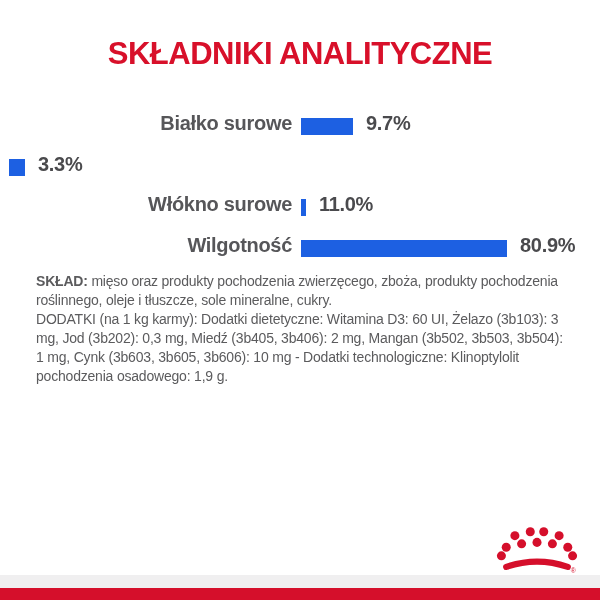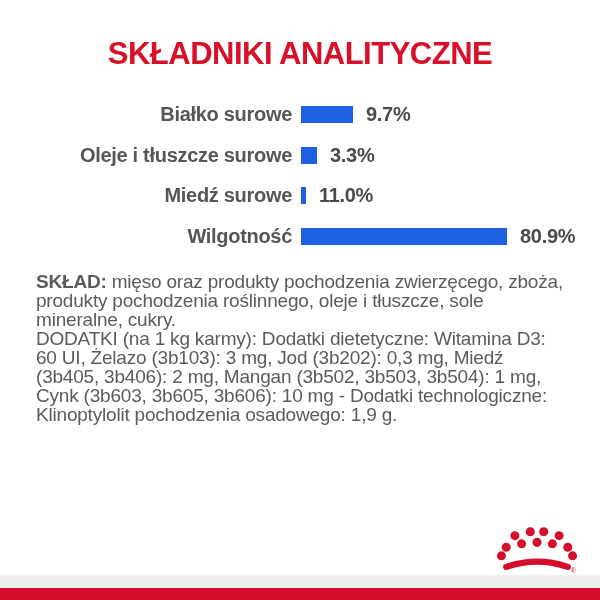--- a/index.html
+++ b/index.html
@@ -17,21 +17,21 @@
     font-weight:bold;
     letter-spacing:-0.5px;
     color:#d8102a;
     line-height:1.15;
   }
   .chart{
     margin-top:23px;
   }
   .chart-row{
     display:flex;
-    align-items:center;
+    align-items:flex-end;
     height:40.5px;
   }
   .chart-label{
     width:292px;
     text-align:right;
     font-size:20px;
     font-weight:bold;
     color:#565659;
     letter-spacing:-0.3px;
     white-space:nowrap;
@@ -46,21 +46,21 @@
     margin-left:13px;
     font-size:20px;
     font-weight:bold;
     color:#4a4a4d;
     letter-spacing:-0.3px;
     white-space:nowrap;
   }
   .legal{
     margin:15px 30px 0 36px;
     width:534px;
-    font-size:19px;
+    font-size:14px;
     line-height:19px;
     letter-spacing:-0.2px;
     color:#5b5b5d;
   }
   .legal p{margin:0;padding:0;}
   .legal .bold{font-weight:bold;}
   .crown{
     position:absolute;
     left:496px;
     top:527px;
@@ -89,26 +89,25 @@
 
   <div class="title">SKŁADNIKI ANALITYCZNE</div>
 
   <div class="chart">
       <div class="chart-row">
         <div class="chart-label">Białko surowe</div>
         <div class="bar" style="width: 52px; background: rgb(29, 96, 226);"></div>
         <div class="chart-value">9.7%</div>
       </div>
       <div class="chart-row">
-        <div class="chart-label">Oleje i tłuszcze surowe</div>
         <div class="bar" style="width: 16px; background: rgb(29, 96, 226);"></div>
         <div class="chart-value">3.3%</div>
       </div>
       <div class="chart-row">
-        <div class="chart-label">Miedź surowe</div>
+        <div class="chart-label">Włókno surowe</div>
         <div class="bar" style="width: 5px; background: rgb(29, 96, 226);"></div>
         <div class="chart-value">11.0%</div>
       </div>
       <div class="chart-row">
         <div class="chart-label">Wilgotność</div>
         <div class="bar" style="width: 206px; background: rgb(29, 96, 226);"></div>
         <div class="chart-value">80.9%</div>
       </div>
     </div>
 

